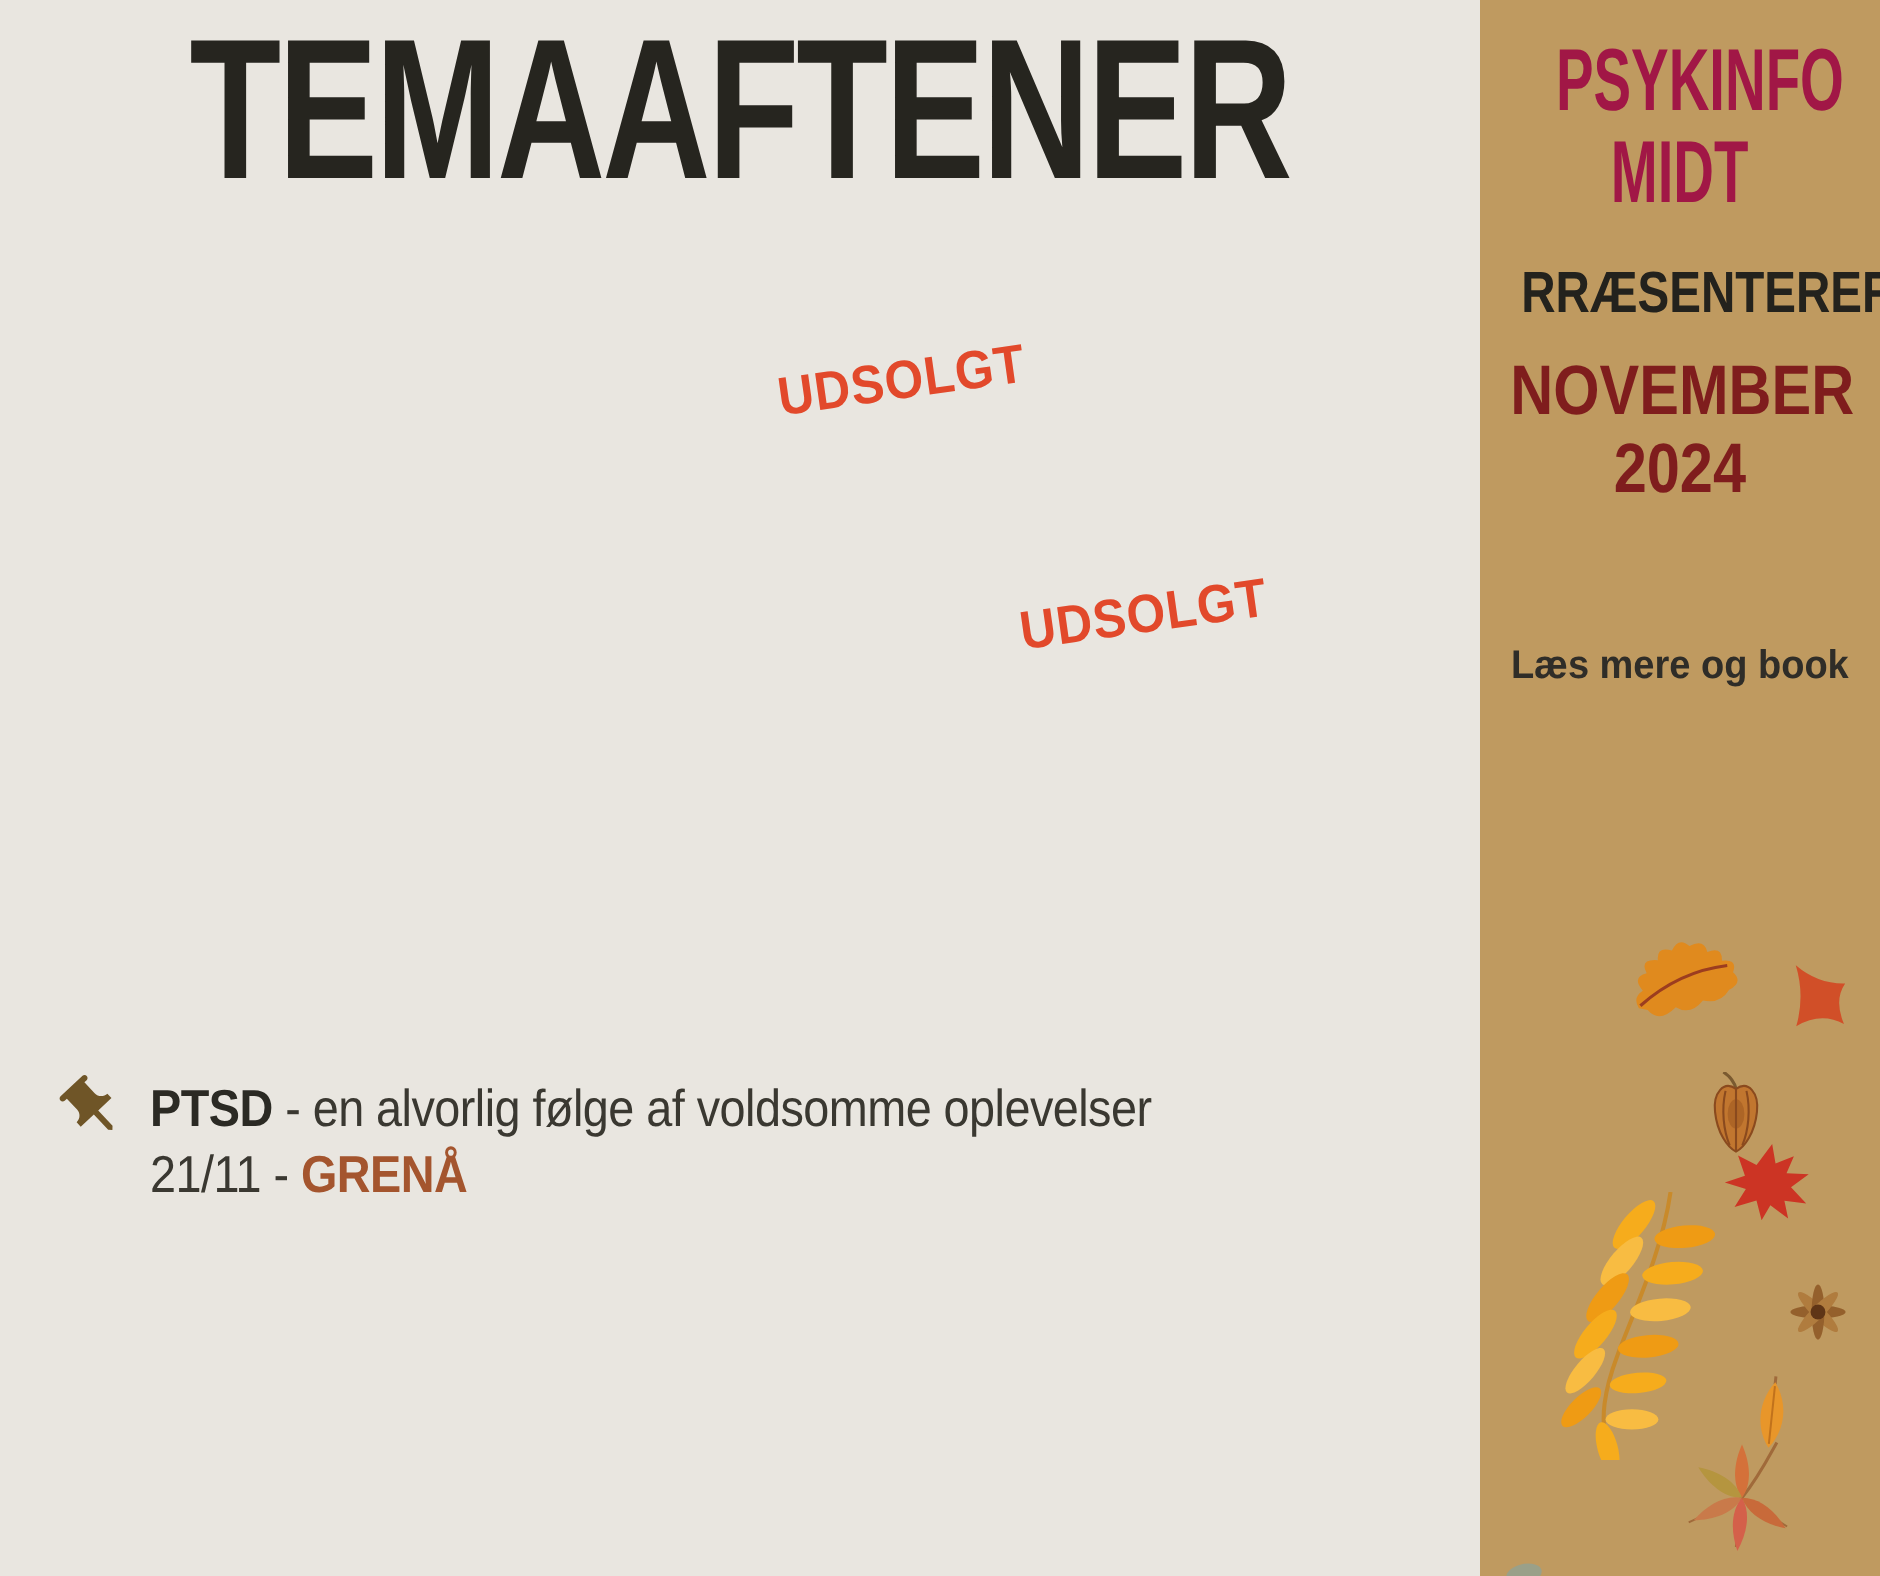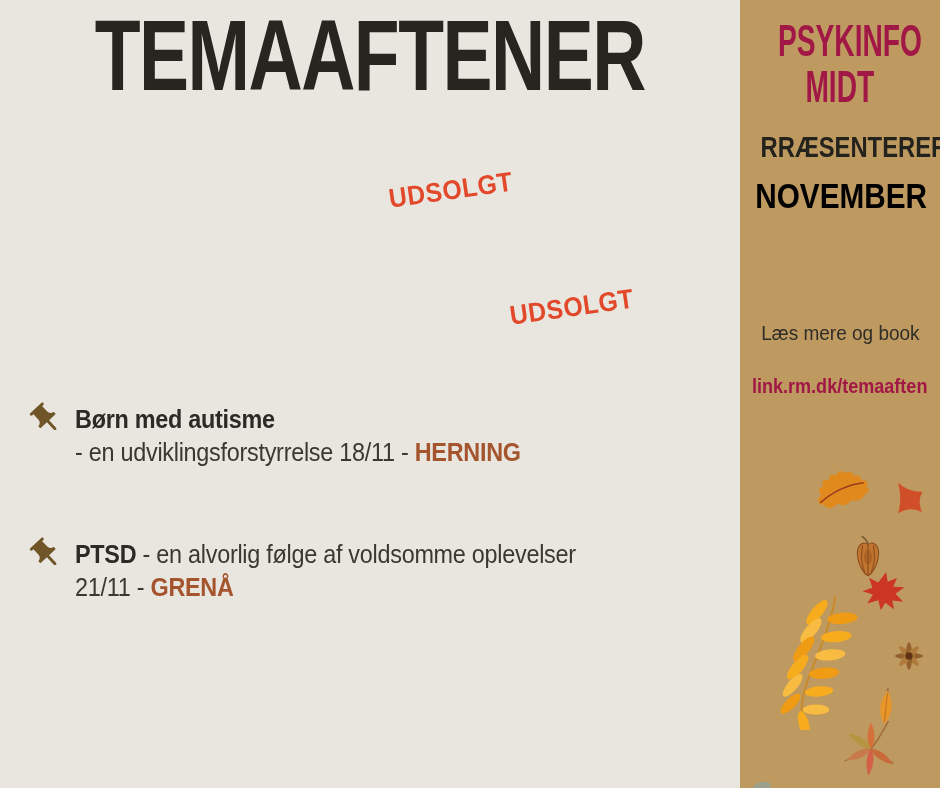--- a/index.html
+++ b/index.html
@@ -37,23 +37,23 @@
   .sidebar{
     position:absolute;left:740px;top:0;width:200px;height:788px;
     background:#bf9a60;text-align:center;overflow:hidden;
   }
   .sb-abs{position:absolute;left:0;width:200px;text-align:center;}
   .brand{top:18px;color:#a11746;font-weight:700;font-size:44px;line-height:46px;}
   .brand div{display:inline-block;transform:scaleX(.8);transform-origin:center top;white-space:nowrap;display:block;}
   .brand div span{display:inline-block;transform:scaleX(.8);transform-origin:center top;}
   .presents{top:131px;color:#23221d;font-weight:700;font-size:29px;}
   .presents span{display:inline-block;transform:scaleX(.82);transform-origin:center top;white-space:nowrap;}
-  .month{top:176px;color:#000000;font-weight:700;font-size:35px;line-height:39px;}
+  .month{top:176px;color:#7f1d1d;font-weight:700;font-size:35px;line-height:39px;}
   .month div span{display:inline-block;transform:scaleX(.85);transform-origin:center top;white-space:nowrap;}
-  .cta{top:321px;color:#2f2d28;font-weight:400;font-size:20px;line-height:24px;}
+  .cta{top:321px;color:#2f2d28;font-weight:700;font-size:20px;line-height:24px;}
   .cta div span{display:inline-block;transform:scaleX(.95);transform-origin:center top;white-space:nowrap;}
   .linkline{top:374px;}
   .linkline a{
     color:#a11746;font-weight:700;font-size:20.5px;text-decoration:none;
     display:inline-block;transform:scaleX(.88);transform-origin:center top;white-space:nowrap;
   }
   .leaf{position:absolute;}
 </style>
 </head>
 <body>
@@ -61,28 +61,20 @@
 <div class="poster">
 
   <main class="left">
 
     <div class="title-wrap">
       <h1>TEMAAFTENER</h1>
     </div>
 
 
 
-    <section class="event" style="top:403px">
-      <span class="pin">
-        <svg viewBox="0 0 24 24" width="36" height="36">
-            <path fill="#6f5527" d="M16,9V4h1c0.55,0,1-0.45,1-1s-0.45-1-1-1H7C6.45,2,6,2.45,6,3s0.45,1,1,1h1v5c0,1.66-1.34,3-3,3v2h5.97v7l1,1l1-1v-7H19v-2C17.34,12,16,10.66,16,9z"></path>
-          </svg>
-      </span>
-      <div class="etext"><b>Børn med autisme</b><br><span>- en udviklingsforstyrrelse 18/11 - </span><b class="loc">HERNING</b></div>
-    </section>
 
     <section class="event" style="top:538px">
       <span class="pin">
         <svg viewBox="0 0 24 24" width="36" height="36">
             <path fill="#6f5527" d="M16,9V4h1c0.55,0,1-0.45,1-1s-0.45-1-1-1H7C6.45,2,6,2.45,6,3s0.45,1,1,1h1v5c0,1.66-1.34,3-3,3v2h5.97v7l1,1l1-1v-7H19v-2C17.34,12,16,10.66,16,9z"></path>
           </svg>
       </span>
       <div class="etext"><b>PTSD</b><span> - en alvorlig følge af voldsomme oplevelser</span><br><span>21/11 - </span><b class="loc">GRENÅ</b></div>
     </section>
 
@@ -97,29 +89,27 @@
       <div><span>PSYKINFO</span></div>
       <div><span>MIDT</span></div>
     </div>
 
     <div class="sb-abs presents">
       <span>RRÆSENTERER</span>
     </div>
 
     <div class="sb-abs month">
       <div><span>NOVEMBER</span></div>
+      <div><span>2024</span></div>
     </div>
 
     <div class="sb-abs cta">
       <div><span>Læs mere og book</span></div>
     </div>
 
-    <div class="sb-abs linkline">
-      <a href="#">link.rm.dk/temaaften</a>
-    </div>
 
     <svg class="leaf" style="left:73px;top:466px;transform:rotate(-14deg)" width="60" height="50" viewBox="0 0 60 46">
       <path d="M4,30 Q2,24 8,22 Q4,14 12,14 Q10,6 19,9 Q20,2 27,6 Q32,0 36,6 Q44,4 44,11 Q52,10 50,17 Q58,18 54,24 Q58,30 50,32 Q44,38 36,34 Q28,40 22,34 Q12,40 8,32 Z" fill="#e08a1e"></path>
       <path d="M5,29 Q28,17 52,20" stroke="#9c3d1f" stroke-width="1.6" fill="none"></path>
     </svg>
 
     <svg class="leaf" style="left:150px;top:482px;transform:rotate(8deg)" width="38" height="36" viewBox="0 0 34 32">
       <path d="M5,2 Q16,9 28,7 Q24,15 30,25 Q19,21 9,29 Q11,15 5,2 Z" fill="#d14f28"></path>
     </svg>
 

